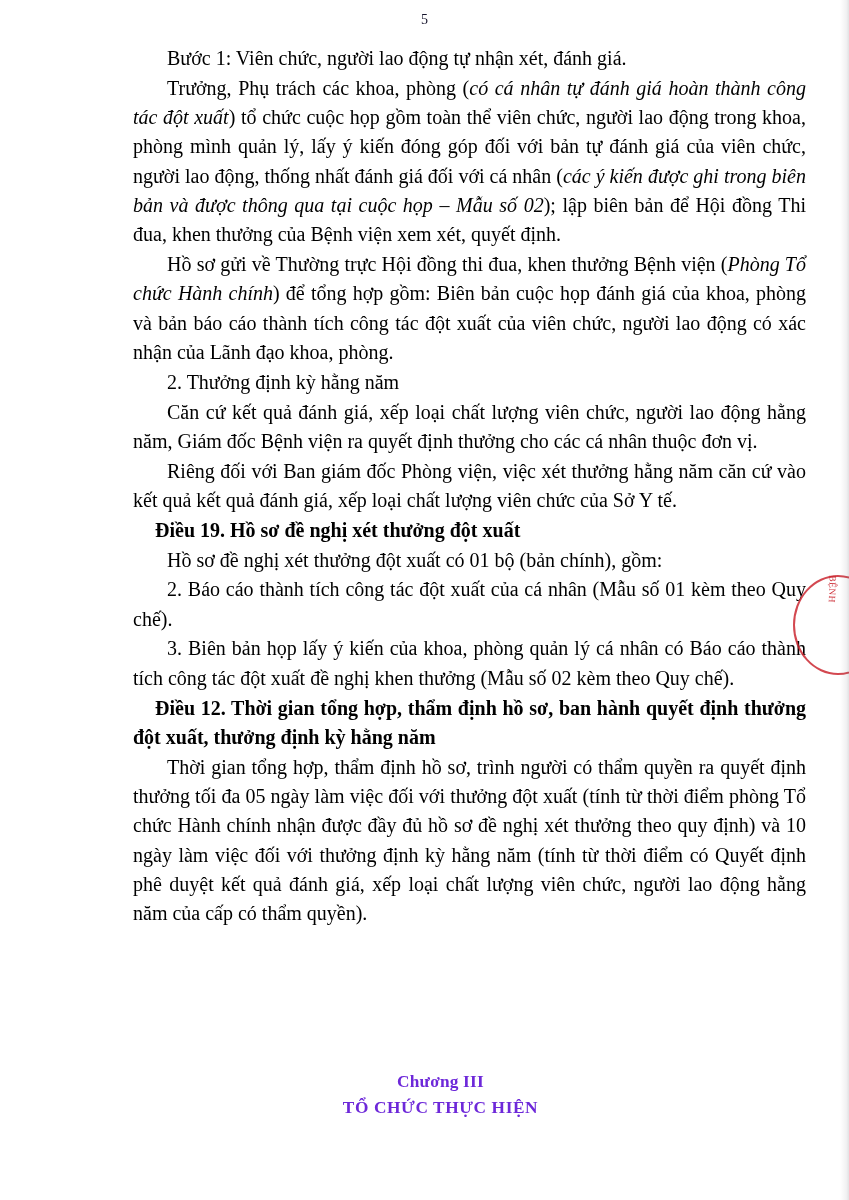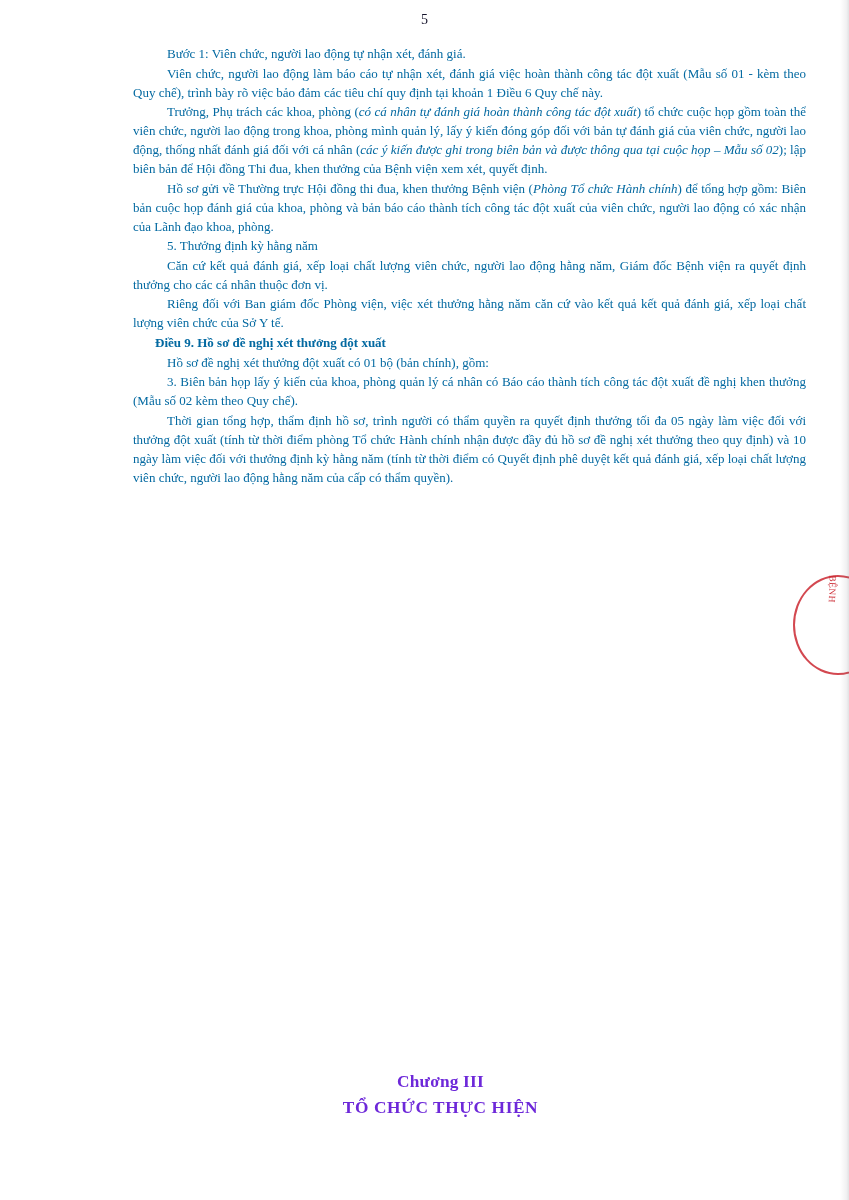--- a/index.html
+++ b/index.html
@@ -23,25 +23,25 @@
     width: 849px;
     text-align: center;
     font-size: 14px;
     color: #14122a;
   }
   .body-text {
     position: absolute;
     top: 44px;
     left: 133px;
     width: 673px;
-    font-size: 13px;
+    font-size: 20px;
     line-height: 1.465;
     text-align: justify;
     text-justify: inter-word;
-    color: #0369a1;
+    color: #000000;
   }
   .body-text p {
     margin: 0 0 0.5px 0;
     text-indent: 34px;
   }
   .body-text p.no-indent {
     text-indent: 0;
   }
   .body-text p.heading {
     font-weight: bold;
@@ -100,29 +100,30 @@
 </style>
 </head>
 <body>
 
 <div class="page">
 
   <div class="page-number">5</div>
 
   <div class="body-text">
     <p class="no-indent" style="text-indent:34px;"><span>Bước 1: Viên chức, người lao động tự nhận xét, đánh giá.</span></p>
-    <p><span>Viên chức, người lao động làm báo cáo tự nhận xét, đánh giá việc hoàn thành công tác đột xuất (Mẫu số 01 - kèm theo Quy chế), trình bày rõ việc bảo đảm các tiêu chí quy định tại khoản 1 Điều 6 Quy chế này.</span></p>
     <p><span>Trưởng, Phụ trách các khoa, phòng (</span><i>có cá nhân tự đánh giá hoàn thành công tác đột xuất</i><span>) tổ chức cuộc họp gồm toàn thể viên chức, người lao động trong khoa, phòng mình quản lý, lấy ý kiến đóng góp đối với bản tự đánh giá của viên chức, người lao động, thống nhất đánh giá đối với cá nhân (</span><i>các ý kiến được ghi trong biên bản và được thông qua tại cuộc họp – Mẫu số 02</i><span>); lập biên bản để Hội đồng Thi đua, khen thưởng của Bệnh viện xem xét, quyết định.</span></p>
     <p><span>Hồ sơ gửi về Thường trực Hội đồng thi đua, khen thưởng Bệnh viện (</span><i>Phòng Tổ chức Hành chính</i><span>) để tổng hợp gồm: Biên bản cuộc họp đánh giá của khoa, phòng và bản báo cáo thành tích công tác đột xuất của viên chức, người lao động có xác nhận của Lãnh đạo khoa, phòng.</span></p>
-    <p><span>5. Thưởng định kỳ hằng năm</span></p>
+    <p><span>2. Thưởng định kỳ hằng năm</span></p>
     <p><span>Căn cứ kết quả đánh giá, xếp loại chất lượng viên chức, người lao động hằng năm, Giám đốc Bệnh viện ra quyết định thưởng cho các cá nhân thuộc đơn vị.</span></p>
     <p><span>Riêng đối với Ban giám đốc Phòng viện, việc xét thưởng hằng năm căn cứ vào kết quả kết quả đánh giá, xếp loại chất lượng viên chức của Sở Y tế.</span></p>
-    <p class="heading"><span>Điều 9. Hồ sơ đề nghị xét thưởng đột xuất</span></p>
+    <p class="heading"><span>Điều 19. Hồ sơ đề nghị xét thưởng đột xuất</span></p>
     <p><span>Hồ sơ đề nghị xét thưởng đột xuất có 01 bộ (bản chính), gồm:</span></p>
+    <p><span>2. Báo cáo thành tích công tác đột xuất của cá nhân (Mẫu số 01 kèm theo Quy chế).</span></p>
     <p><span>3. Biên bản họp lấy ý kiến của khoa, phòng quản lý cá nhân có Báo cáo thành tích công tác đột xuất đề nghị khen thưởng (Mẫu số 02 kèm theo Quy chế).</span></p>
+    <p class="heading"><span>Điều 12. Thời gian tổng hợp, thẩm định hồ sơ, ban hành quyết định thưởng đột xuất, thưởng định kỳ hằng năm</span></p>
     <p><span>Thời gian tổng hợp, thẩm định hồ sơ, trình người có thẩm quyền ra quyết định thưởng tối đa 05 ngày làm việc đối với thưởng đột xuất (tính từ thời điểm phòng Tổ chức Hành chính nhận được đầy đủ hồ sơ đề nghị xét thưởng theo quy định) và 10 ngày làm việc đối với thưởng định kỳ hằng năm (tính từ thời điểm có Quyết định phê duyệt kết quả đánh giá, xếp loại chất lượng viên chức, người lao động hằng năm của cấp có thẩm quyền).</span></p>
   </div>
 
   <div class="chapter" id="chapter-label">Chương III</div>
   <div class="chapter" id="chapter-title">TỔ CHỨC THỰC HIỆN</div>
 
   <div class="seal"></div>
   <div class="seal-text">BỆNH</div>
 
   <div class="edge-shadow"></div>

